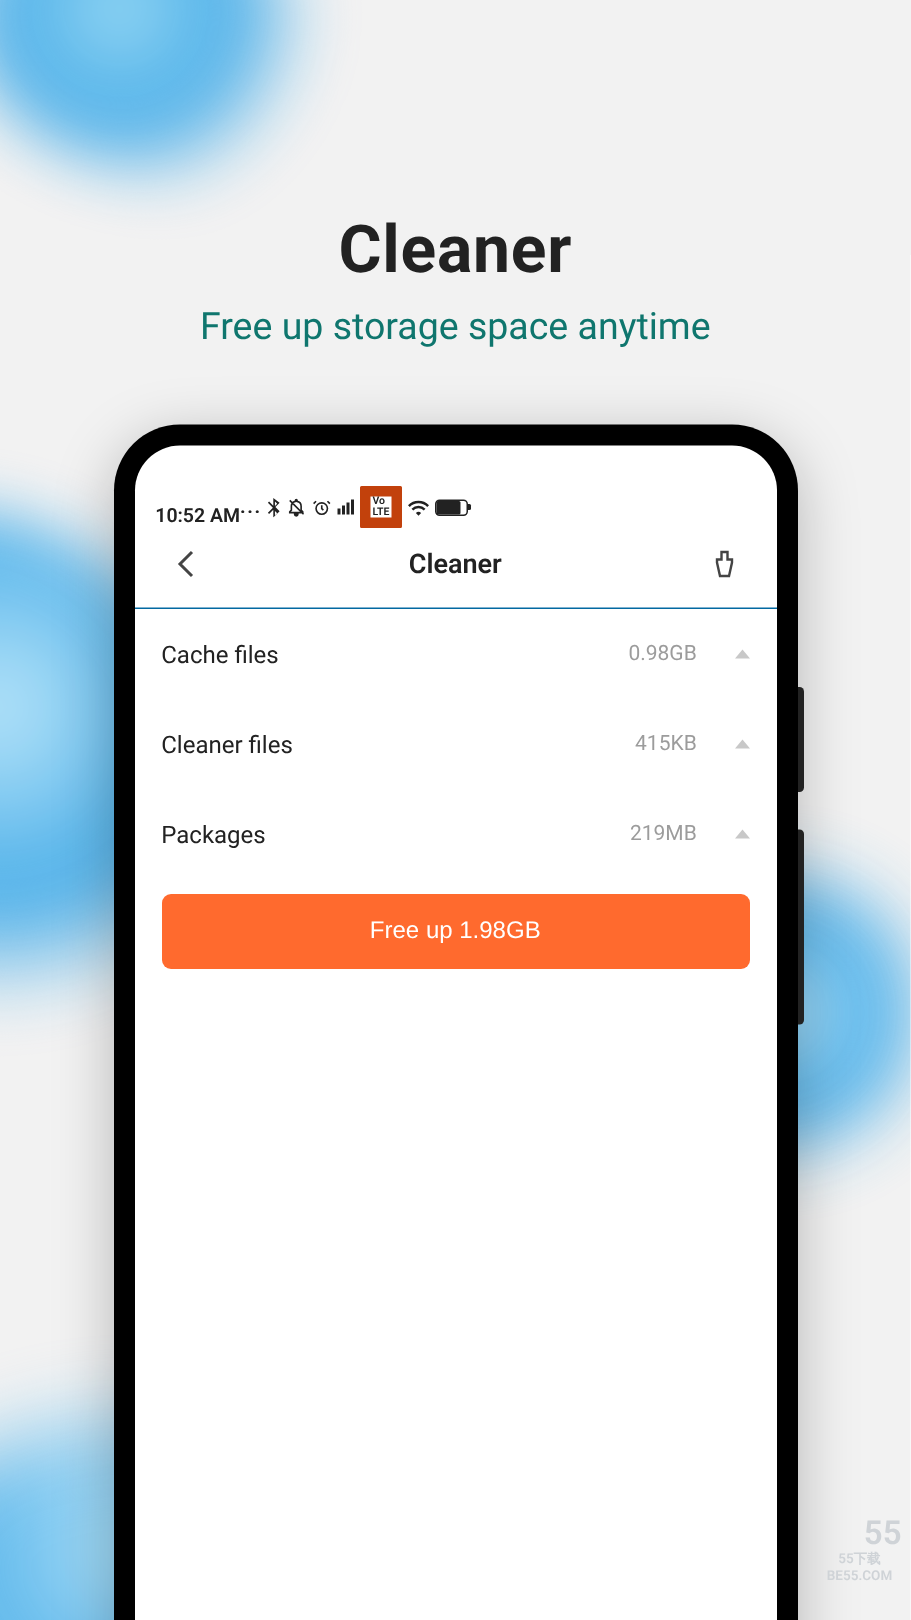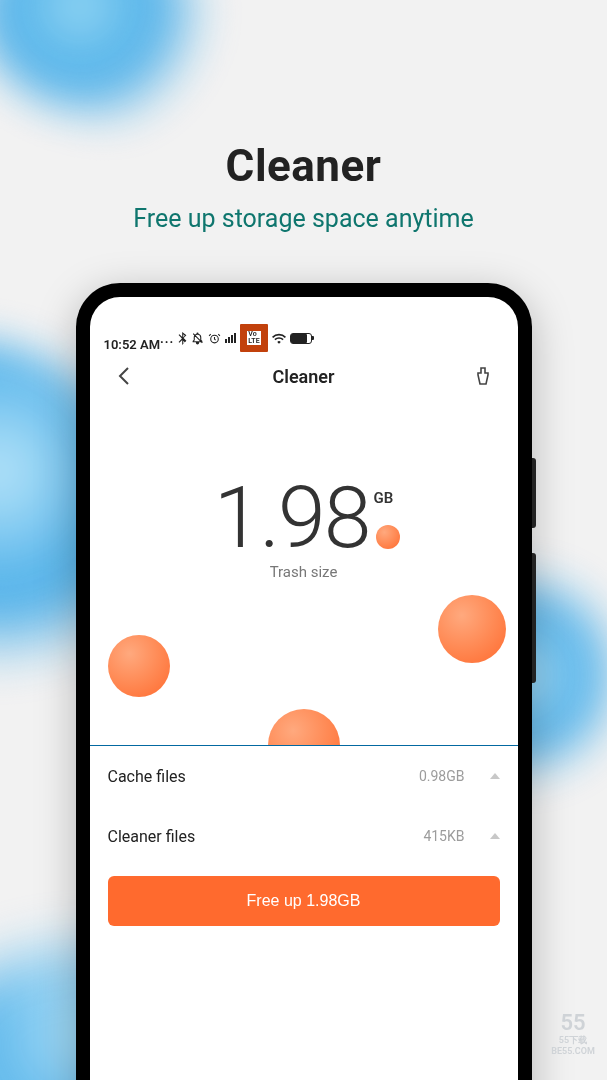--- a/index.html
+++ b/index.html
@@ -152,21 +152,21 @@
   }
 
   
   .watermark {
     position:absolute; right:6px; bottom:24px;
     width:56px; text-align:center;
     font-size:9px; color:#cfd3d7; line-height:1.15;
     pointer-events:none;
     font-weight:600;
   }
-  .watermark .big{font-size:22px;display:block;}
+  .watermark .big{font-size:22px;display:block;text-align:right;}
 </style>
 </head>
 <body>
 
 <div class="bg-splash sp1"></div>
 <div class="bg-splash sp2"></div>
 <div class="bg-splash sp3"></div>
 <div class="bg-splash sp4"></div>
 
 <div class="page-heading">
@@ -214,47 +214,43 @@
           </svg>
       </div>
       <span class="title">Cleaner</span>
       <div class="hdr-btn">
         <svg width="18" height="20" viewBox="0 0 18 20">
             <path d="M7 2h4v5h3v2l-2 9H6l-2-9V7h3V2z" fill="none" stroke="#444" stroke-width="1.6"></path>
           </svg>
       </div>
     </div>
 
-    <div class="hero">
-      <div class="bubble b1"></div>
-      <div class="bubble b2"></div>
-      <div class="bubble b3"></div>
-      <div class="bubble b4"></div>
-      <div class="trash-value-row">
-        <span class="trash-value">1.98</span>
-        <span class="trash-unit">GB</span>
-      </div>
-      <div class="trash-label">Trash size</div>
-    </div>
 
     <div class="list">
       <div class="item">
         <span class="label">Cache files</span>
         <span class="right">
           <span class="size">0.98GB</span>
           <span class="chev"></span>
         </span>
       </div>
       <div class="item">
         <span class="label">Cleaner files</span>
         <span class="right">
           <span class="size">415KB</span>
           <span class="chev"></span>
         </span>
       </div>
+      <div class="item">
+        <span class="label">Packages</span>
+        <span class="right">
+          <span class="size">219MB</span>
+          <span class="chev"></span>
+        </span>
+      </div>
     </div>
 
     <div class="cta-wrap">
       <button class="cta">
         <span>Free up 1.98GB</span>
       </button>
     </div>
 
   </div>
 </div>

